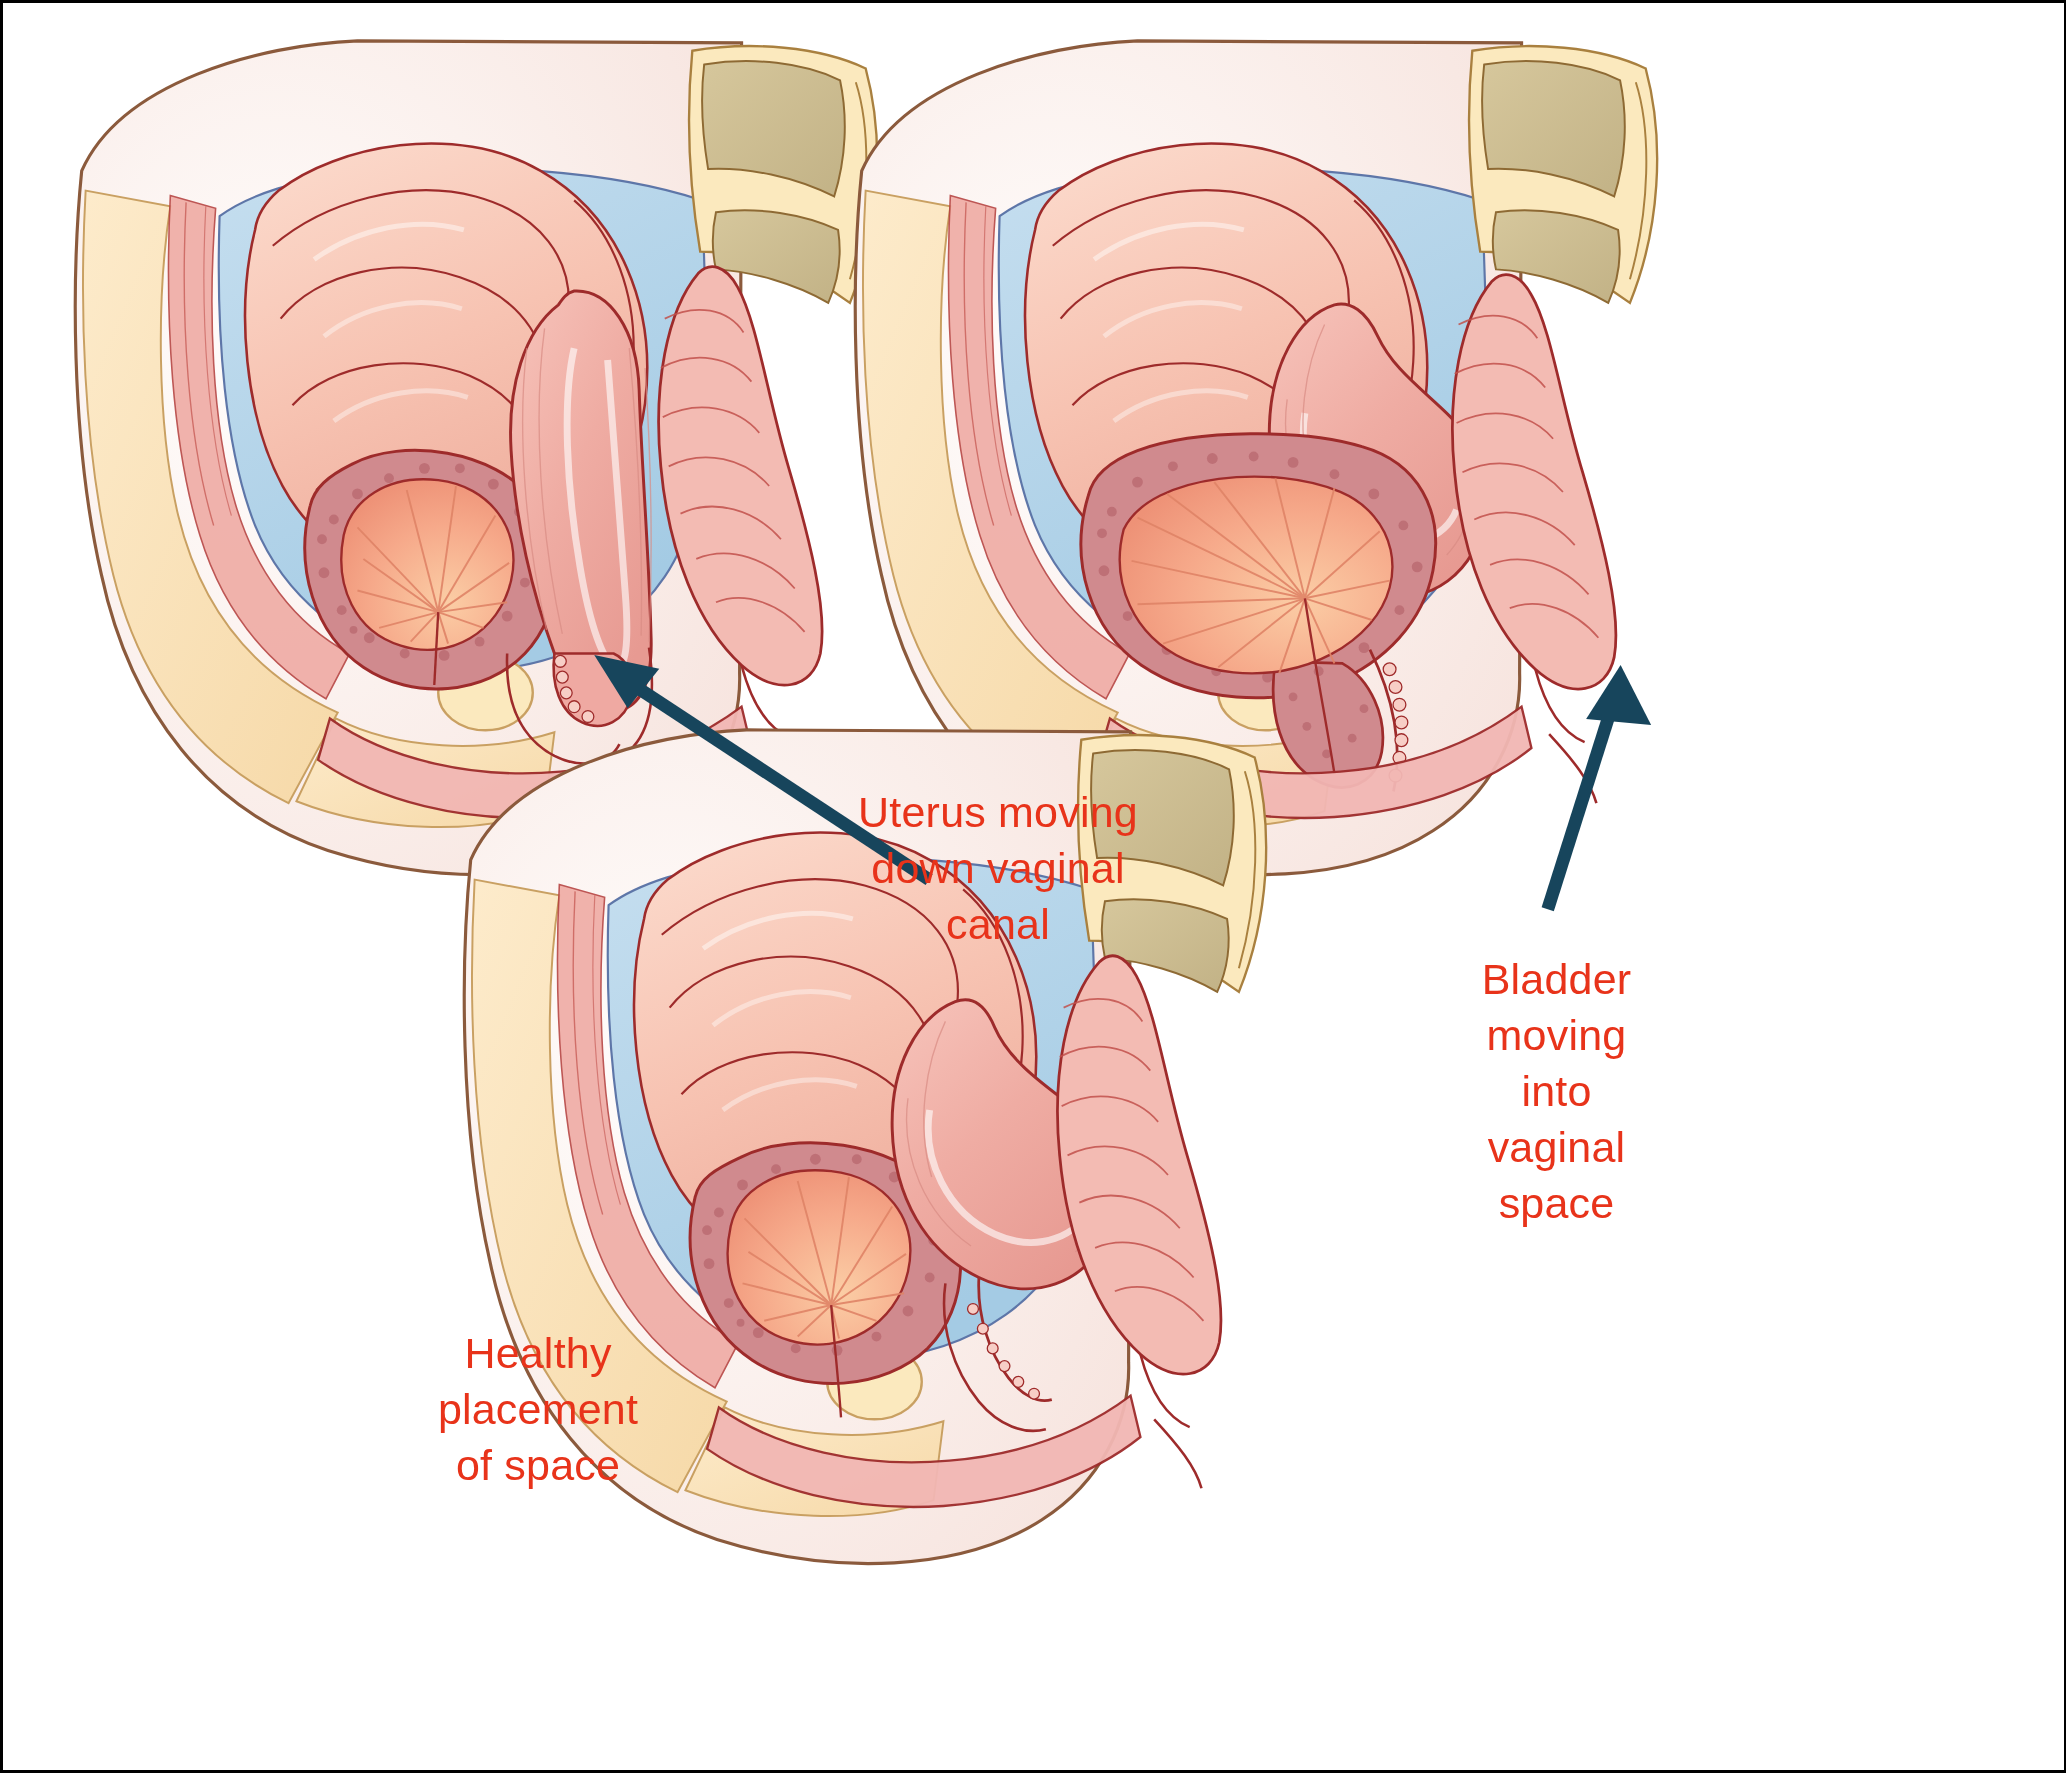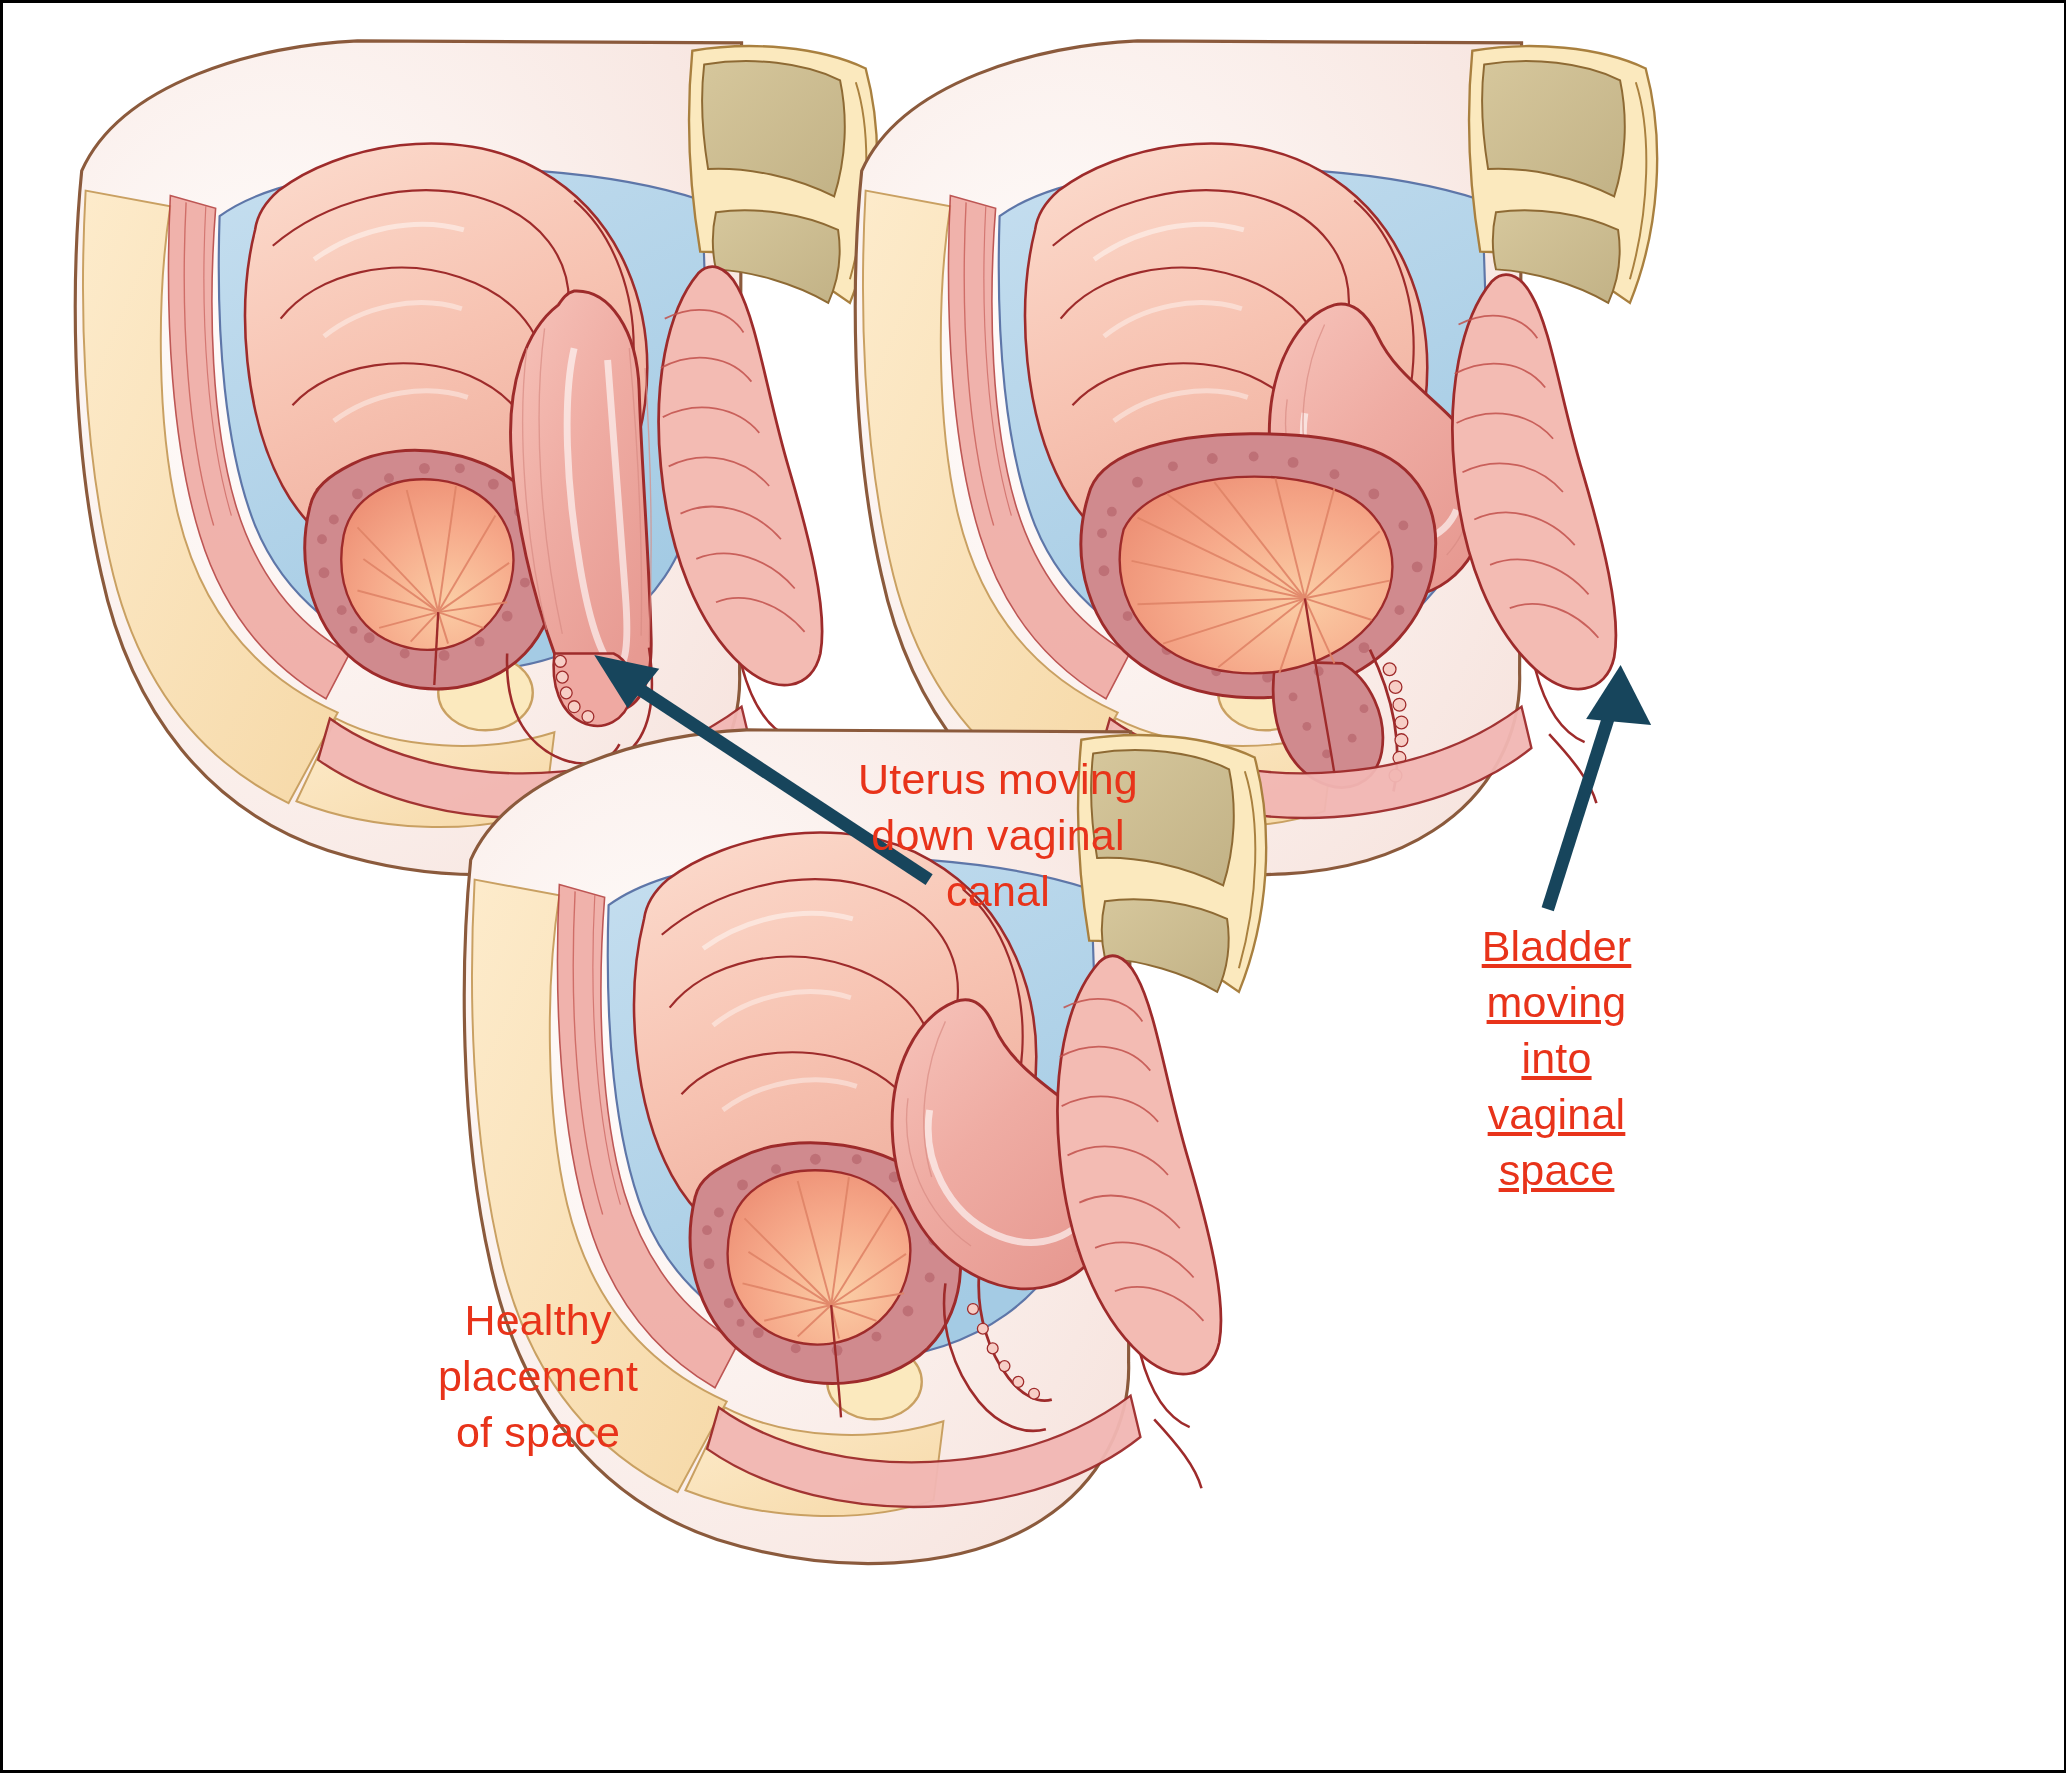--- a/index.html
+++ b/index.html
@@ -17,23 +17,24 @@
 
   .label{
     position:absolute;
     color:#E8331A;
     font-family:"Liberation Sans", sans-serif;
     font-size:43px;
     line-height:1.30;
     text-align:center;
     white-space:pre-line;
     letter-spacing:0.2px;
+    margin-top:33px;
   }
   #label-uterus{left:847px;top:749px;width:296px;}
-  #label-bladder{left:1440px;top:916px;width:227px;text-decoration:underline;}
+  #label-bladder{left:1440px;top:916px;width:227px;}
   #label-healthy{left:392px;top:1290px;width:286px;}
 
   .arrowlayer{position:absolute;left:0;top:0;width:2067px;height:1773px;pointer-events:none;}
 </style>
 </head>
 <body>
 
 <div id="stage">
 
   <div class="panel" id="panel-uterine" style="left:59px;top:19.7px;width:847px;height:867px;">

